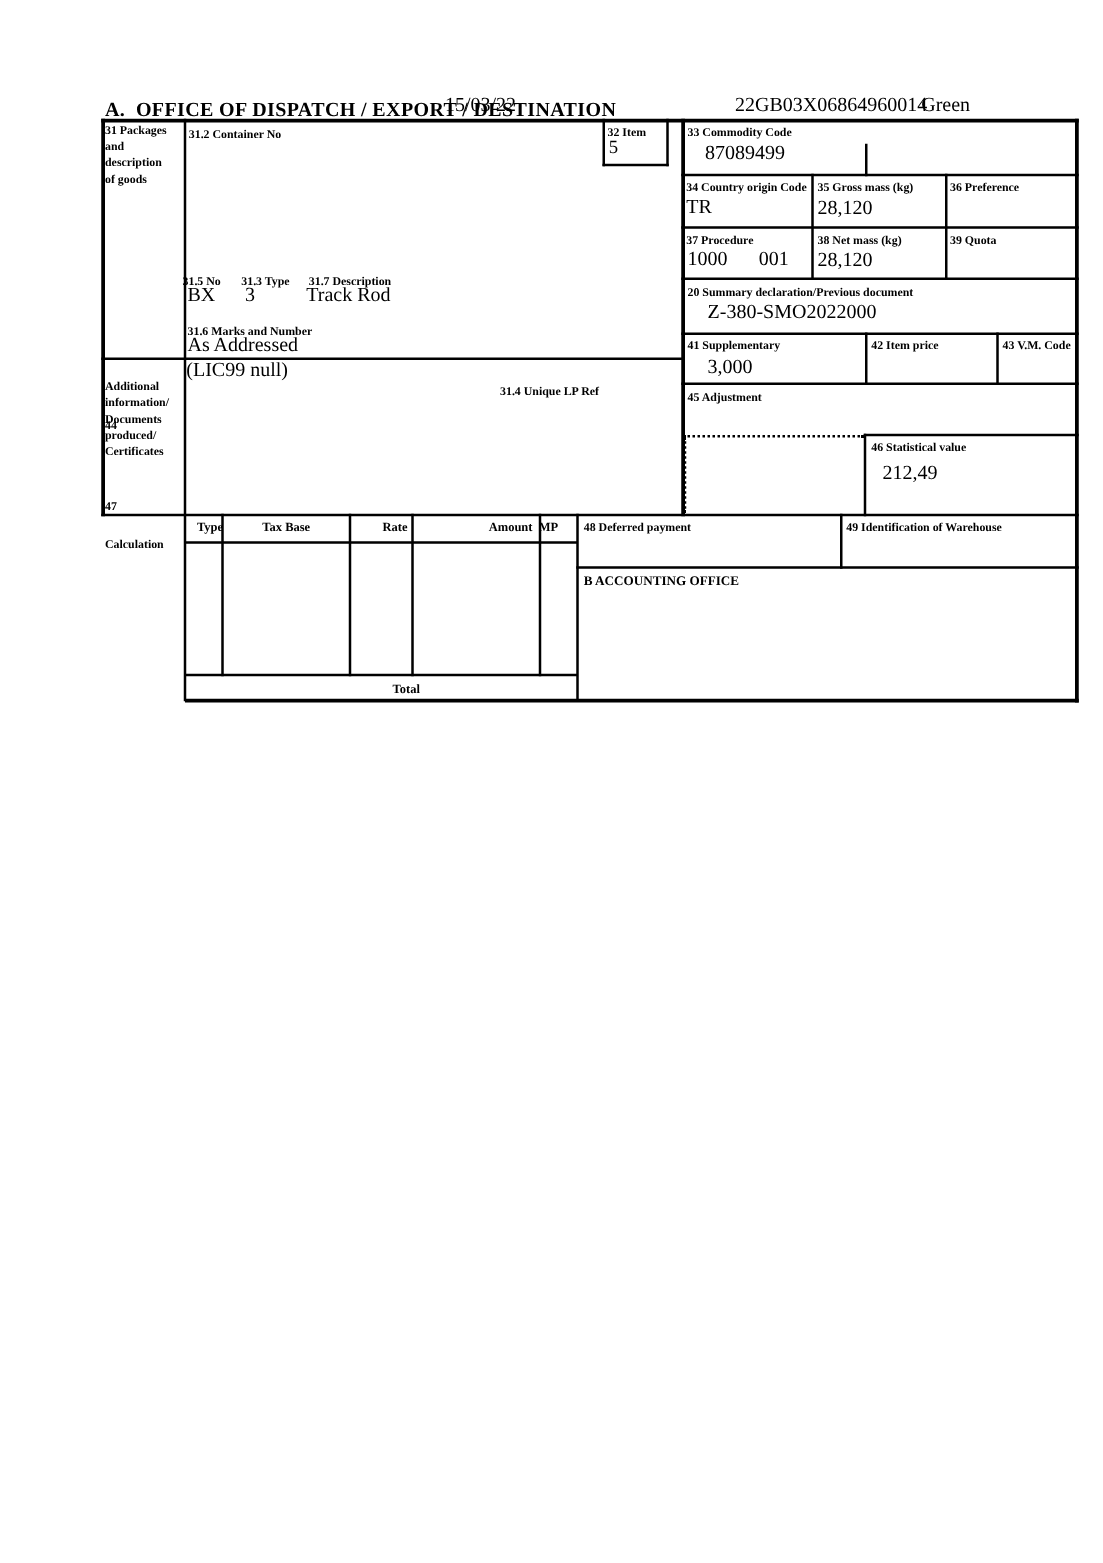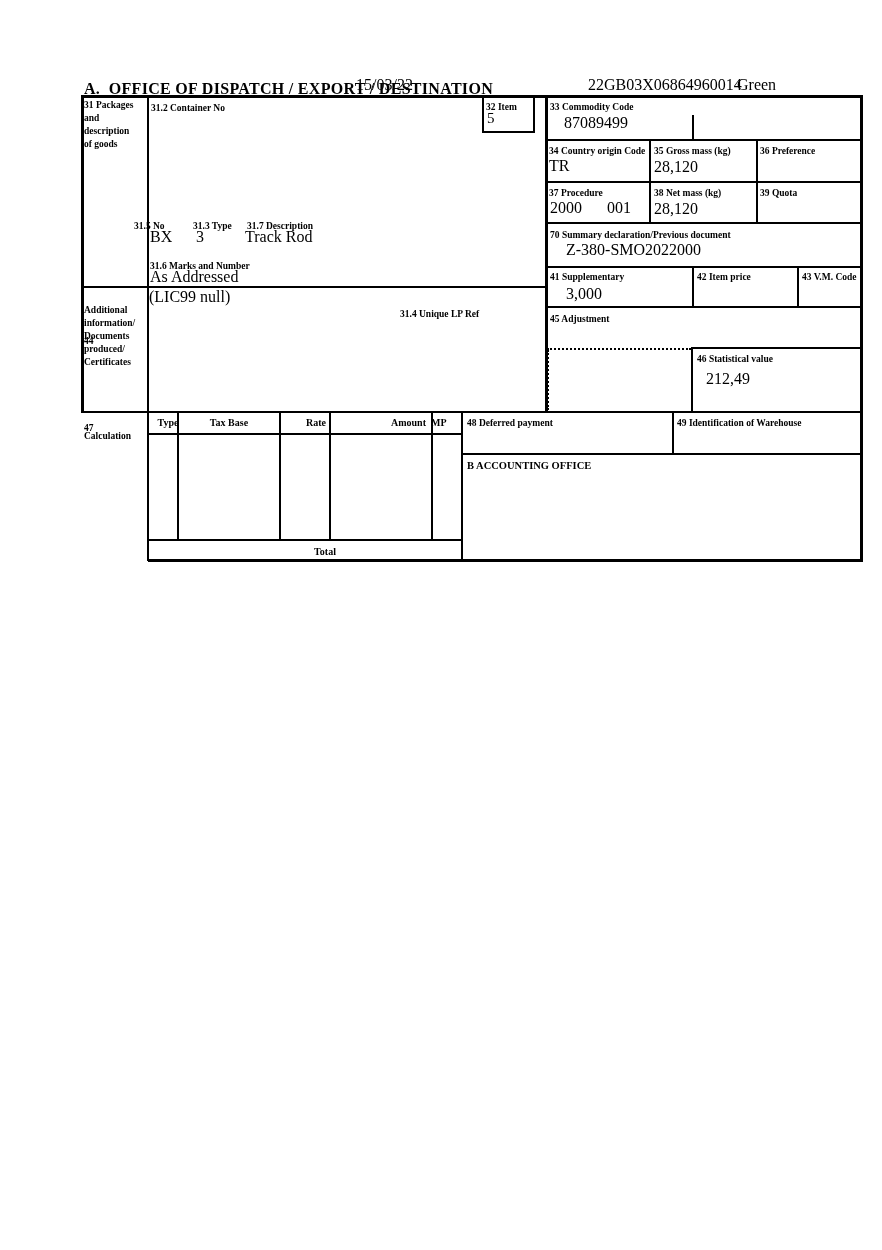--- a/index.html
+++ b/index.html
@@ -65,69 +65,69 @@
 
   <div class="t lbl" style="left:84px; top:99px;">31 Packages</div>
   <div class="t lbl" style="left:84px; top:112px;">and</div>
   <div class="t lbl" style="left:84px; top:125px;">description</div>
   <div class="t lbl" style="left:84px; top:138px;">of goods</div>
 
   <div class="t lbl" style="left:151px; top:102px;">31.2 Container No</div>
   <div class="t lbl" style="left:486px; top:101px;">32 Item</div>
   <div class="t val-sm" style="left:487px; top:111px;">5</div>
 
-  <div class="t lbl" style="left:134px; top:220px;">31.5 No</div>
+  <div class="t lbl" style="left:146px; top:220px;">31.5 No</div>
   <div class="t lbl" style="left:193px; top:220px;">31.3 Type</div>
   <div class="t lbl" style="left:247px; top:220px;">31.7 Description</div>
   <div class="t val" style="left:150px; top:229px;">BX</div>
   <div class="t val" style="left:196px; top:229px;">3</div>
   <div class="t val" style="left:245px; top:229px;">Track Rod</div>
 
   <div class="t lbl" style="left:150px; top:260px;">31.6 Marks and Number</div>
   <div class="t lbl" style="left:400px; top:260px;margin-top:48px;">31.4 Unique LP Ref</div>
   <div class="t val" style="left:150px; top:269px;">As Addressed</div>
 
   <div class="t lbl" style="left:550px; top:101px;">33 Commodity Code</div>
   <div class="t val" style="left:564px; top:115px;">87089499</div>
 
   <div class="t lbl" style="left:549px; top:145px;">34 Country origin Code</div>
   <div class="t val" style="left:549px; top:158px;">TR</div>
   <div class="t lbl" style="left:654px; top:145px;">35 Gross mass (kg)</div>
   <div class="t val" style="left:654px; top:159px;">28,120</div>
   <div class="t lbl" style="left:760px; top:145px;">36 Preference</div>
 
   <div class="t lbl" style="left:549px; top:187px;">37 Procedure</div>
-  <div class="t val" style="left:550px; top:200px;">2000</div>
+  <div class="t val" style="left:550px; top:200px;">1000</div>
   <div class="t val" style="left:607px; top:200px;">001</div>
   <div class="t lbl" style="left:654px; top:187px;">38 Net mass (kg)</div>
   <div class="t val" style="left:654px; top:201px;">28,120</div>
   <div class="t lbl" style="left:760px; top:187px;">39 Quota</div>
 
-  <div class="t lbl" style="left:550px; top:229px;">70 Summary declaration/Previous document</div>
+  <div class="t lbl" style="left:550px; top:229px;">20 Summary declaration/Previous document</div>
   <div class="t val" style="left:566px; top:242px;">Z-380-SMO2022000</div>
 
   <div class="t lbl" style="left:550px; top:271px;">41 Supplementary</div>
   <div class="t val" style="left:566px; top:286px;">3,000</div>
   <div class="t lbl" style="left:697px; top:271px;">42 Item price</div>
   <div class="t lbl" style="left:802px; top:271px;">43 V.M. Code</div>
 
   <div class="t lbl" style="left:550px; top:313px;">45 Adjustment</div>
 
   <div class="t lbl" style="left:697px; top:353px;">46 Statistical value</div>
   <div class="t val" style="left:706px; top:371px;">212,49</div>
 
   <div class="t lbl" style="left:84px; top:291px;margin-top:44px;">44</div>
   <div class="t lbl" style="left:84px; top:304px;">Additional</div>
   <div class="t lbl" style="left:84px; top:317px;">information/</div>
   <div class="t lbl" style="left:84px; top:330px;">Documents</div>
   <div class="t lbl" style="left:84px; top:343px;">produced/</div>
   <div class="t lbl" style="left:84px; top:356px;">Certificates</div>
   <div class="t val" style="left:149px; top:289px;text-align:center;">(LIC99 null)</div>
 
-  <div class="t lbl" style="left:84px; top:422px;">47</div>
+  <div class="t lbl" style="left:84px; top:400px;">47</div>
   <div class="t lbl" style="left:84px; top:430px;">Calculation</div>
 
   <div class="t th" style="left:148px; top:417px; width:40px;  text-align:center;">Type</div>
   <div class="t th" style="left:179px; top:417px; width:100px; text-align:center;">Tax Base</div>
   <div class="t th" style="left:280px; top:417px; width:46px;  text-align:right;">Rate</div>
   <div class="t th" style="left:330px; top:417px; width:96px;  text-align:right;">Amount</div>
   <div class="t th" style="left:431px; top:417px; width:14px;  text-align:center;">MP</div>
 
   <div class="t th" style="left:148px; top:546px; width:354px; text-align:center;">Total</div>
 

